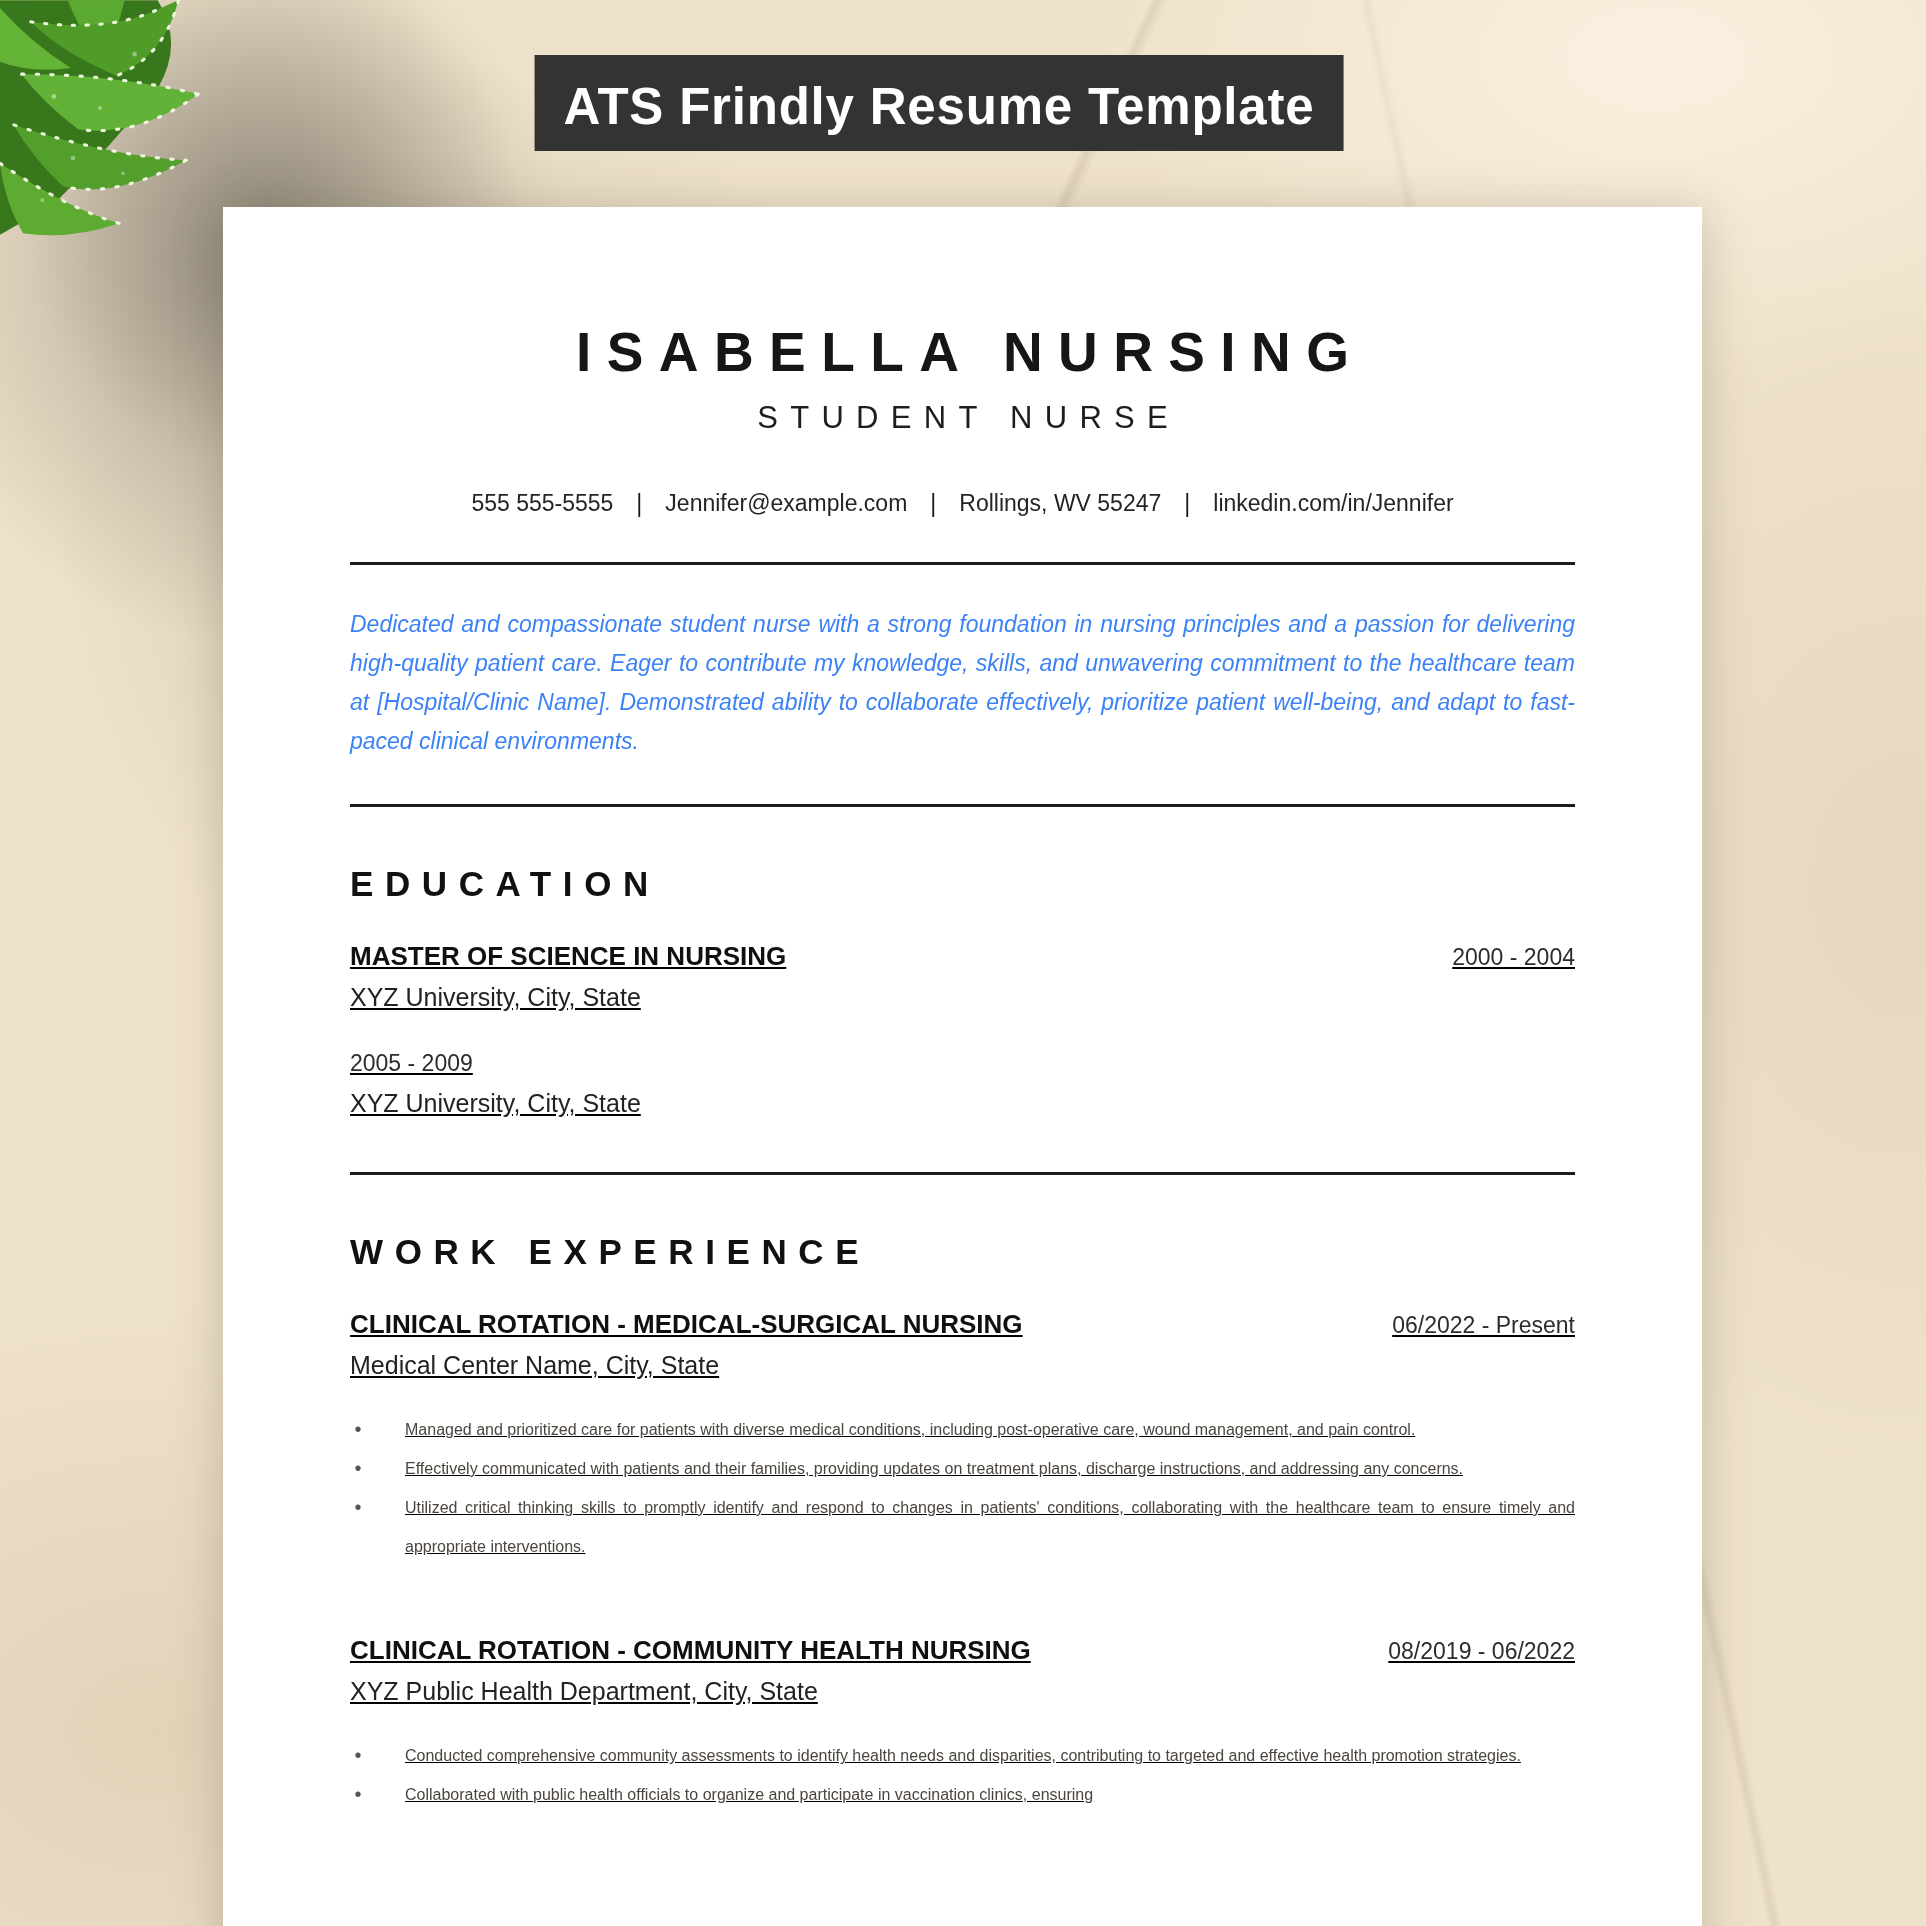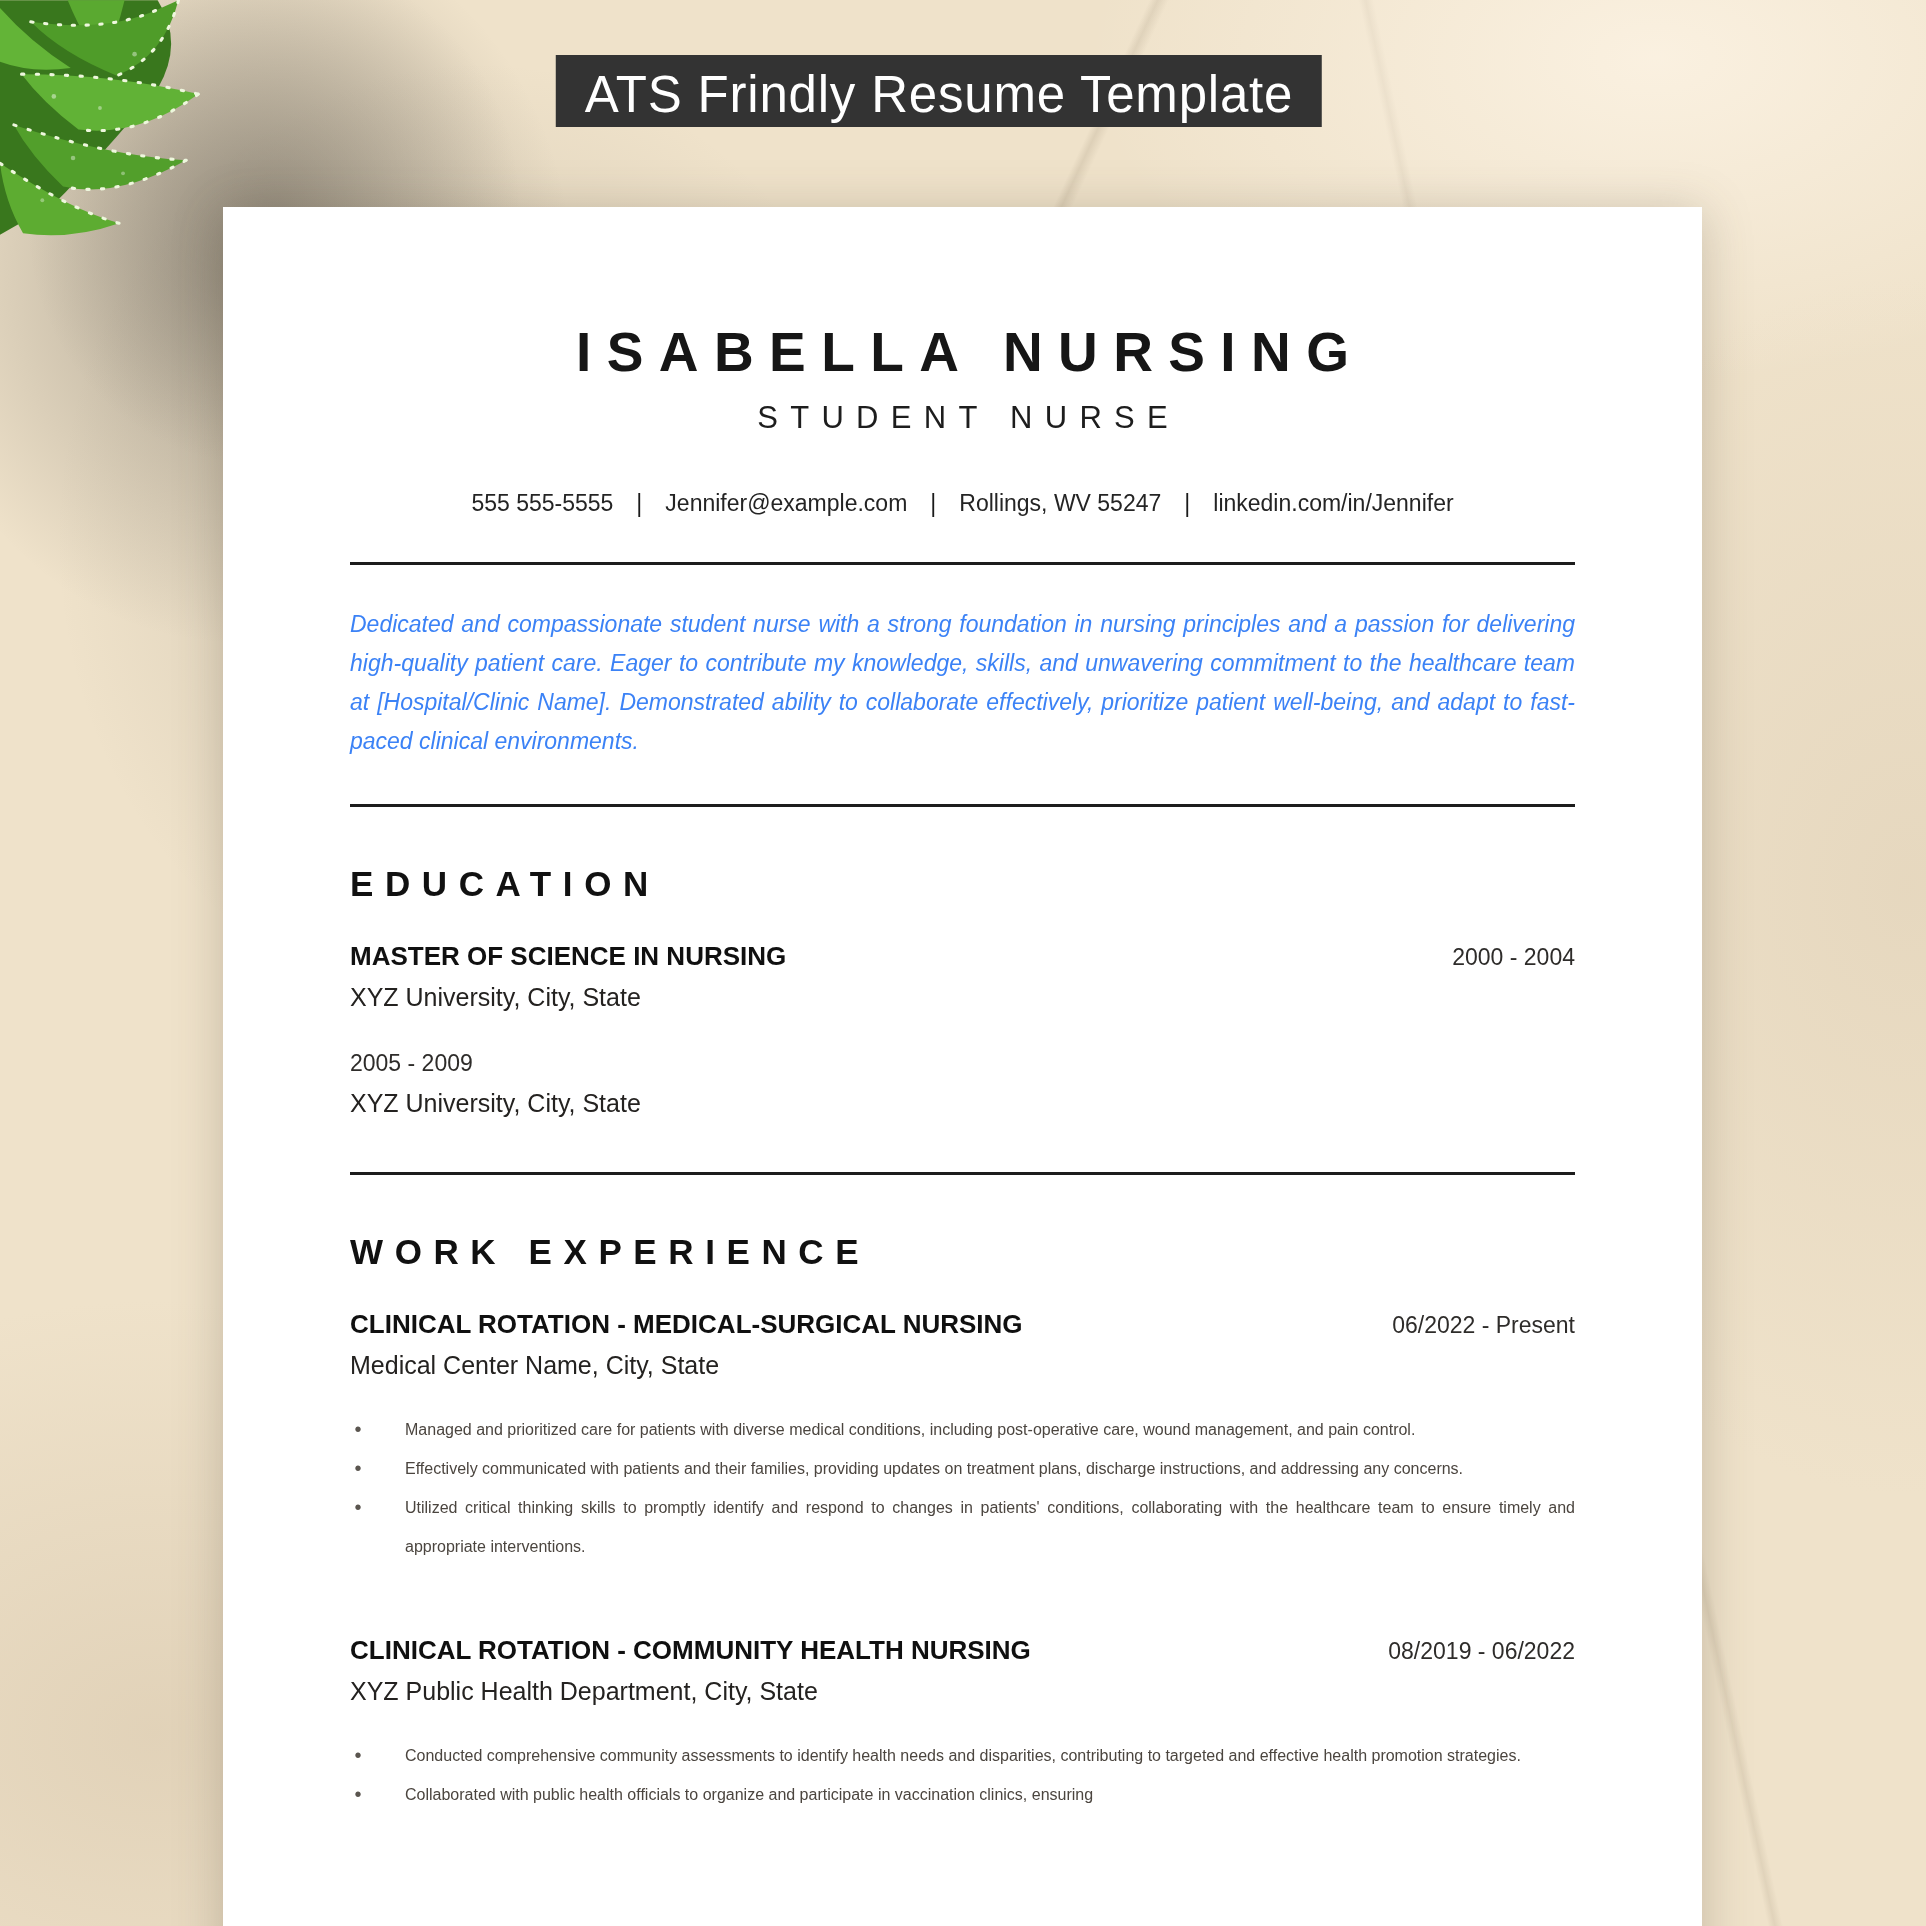--- a/index.html
+++ b/index.html
@@ -34,27 +34,27 @@
     width: 1479px; height: 1788px;
     background: #ffffff;
     box-shadow: 0 4.6px 46px rgba(90,78,60,0.28);
     padding: 116px 127px 0 127px;
   }
   .banner {
     position: absolute;
     top: 55px;
     left: calc(50% - 24px);
     transform: translateX(-50%);
-    height: 72px;
+    height: 96px;
     background: #333333;
     color: #ffffff;
     font-size: 51px;
-    font-weight: normal;
+    font-weight: bold;
     line-height: 80px;
-    padding: 0 29px;
+    padding: 12px 29px;
     white-space: nowrap;
     letter-spacing: 0.8px;
   }
   
   .name {
     text-align: center;
     font-size: 55px;
     font-weight: bold;
     letter-spacing: 15.4px;
     color: #161616;
@@ -102,21 +102,21 @@
     font-style: italic;
   }
   .section-heading {
     margin-top: 57px;
     font-size: 35px;
     font-weight: bold;
     letter-spacing: 11.6px;
     color: #111111;
     line-height: 40px;
   }
-  .entry { margin-top: 35px; }
+  .entry { margin-top: 35px; text-decoration: underline; }
   .entry.second { margin-top: 31px; }
   .entry.job-second { margin-top: 67px; }
   .entry-head {
     display: flex;
     justify-content: space-between;
     align-items: baseline;
   }
   .entry-title {
     font-size: 26px;
     font-weight: bold;

